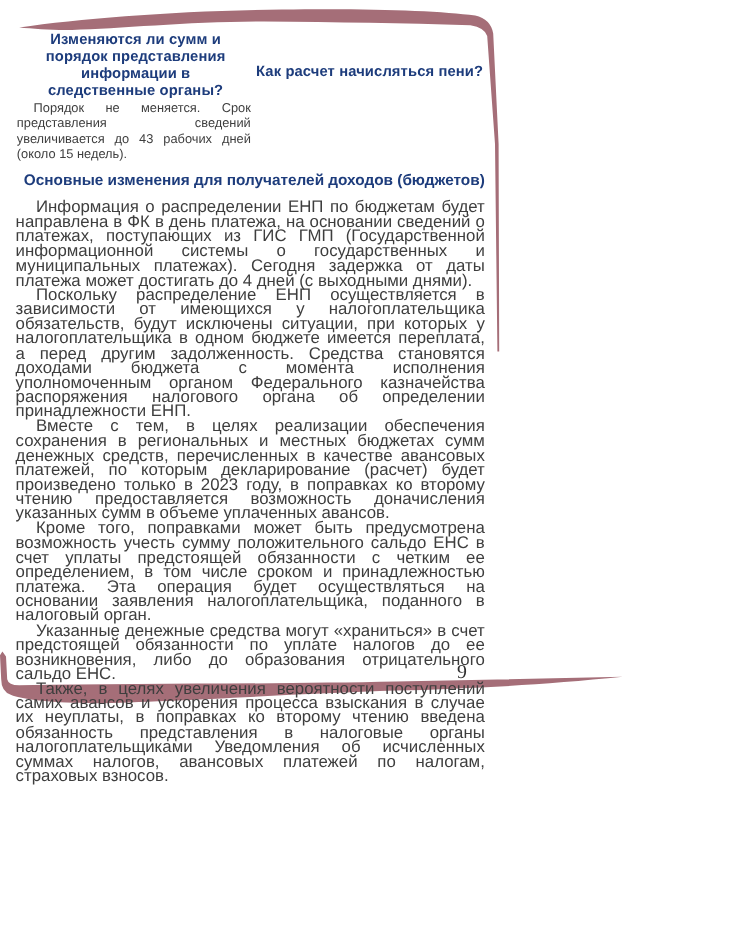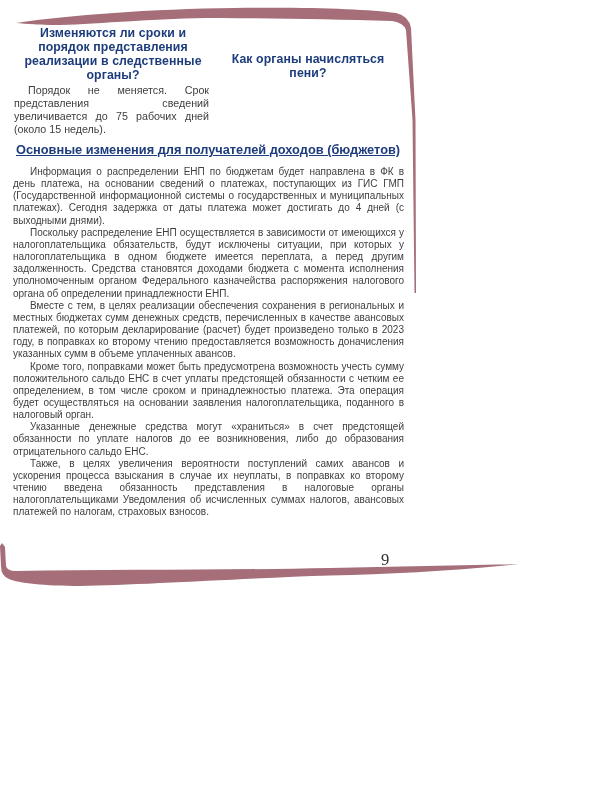--- a/index.html
+++ b/index.html
@@ -49,30 +49,29 @@
   .q-answer-left { left: 14px; top: 84px; width: 195px; }
   .q-answer-right { left: 212px; top: 84px; width: 191px; }
   .section-title {
     position: absolute;
     left: 12px; top: 142px; width: 392px;
     margin: 0;
     font-size: 12.8px;
     line-height: 15px;
     font-weight: bold;
     color: #1d3c7c;
-    text-align: center;
-    text-decoration: underline;
+    text-align: right;
   }
   .body-text {
     position: absolute;
     left: 13px; top: 166px; width: 391px;
   }
   .body-text p {
     margin: 0;
-    font-size: 10px;
+    font-size: 14px;
     line-height: 12.15px;
     color: #3e3e3e;
     text-align: justify;
     text-indent: 17px;
   }
   .page-number {
     position: absolute;
     left: 372px; top: 550px; width: 26px;
     font-family: "Liberation Serif", serif;
     font-size: 16.5px;
@@ -109,25 +108,25 @@
          C 120 569.5, 240 570, 330 568
          L 519 564
          C 450 571, 390 574, 330 575.5
          C 250 578, 140 585, 80 586
          C 45 586, 18 583, 9 579
          Q 1 576, 1 566
          L 0 546
          Z"></path>
   </svg>
 
-  <h2 class="q-heading q-heading-left">Изменяются ли сроки и порядок представления реализации в следственные органы?</h2>
+  <h2 class="q-heading q-heading-left">Изменяются ли сумм и порядок представления информации в следственные органы?</h2>
 
-  <p class="q-answer q-answer-left">Порядок не меняется. Срок представления сведений увеличивается до 75 рабочих дней (около 15 недель).</p>
+  <p class="q-answer q-answer-left">Порядок не меняется. Срок представления сведений увеличивается до 43 рабочих дней (около 15 недель).</p>
 
-  <h2 class="q-heading q-heading-right">Как органы начисляться пени?</h2>
+  <h2 class="q-heading q-heading-right">Как расчет начисляться пени?</h2>
 
 
   <h1 class="section-title">Основные изменения для получателей доходов (бюджетов)</h1>
 
   <div class="body-text">
     <p>Информация о распределении ЕНП по бюджетам будет направлена в ФК в день платежа, на основании сведений о платежах, поступающих из ГИС ГМП (Государственной информационной системы о государственных и муниципальных платежах). Сегодня задержка от даты платежа может достигать до 4 дней (с выходными днями).</p>
     <p>Поскольку распределение ЕНП осуществляется в зависимости от имеющихся у налогоплательщика обязательств, будут исключены ситуации, при которых у налогоплательщика в одном бюджете имеется переплата, а перед другим задолженность. Средства становятся доходами бюджета с момента исполнения уполномоченным органом Федерального казначейства распоряжения налогового органа об определении принадлежности ЕНП.</p>
     <p>Вместе с тем, в целях реализации обеспечения сохранения в региональных и местных бюджетах сумм денежных средств, перечисленных в качестве авансовых платежей, по которым декларирование (расчет) будет произведено только в 2023 году, в поправках ко второму чтению предоставляется возможность доначисления указанных сумм в объеме уплаченных авансов.</p>
     <p>Кроме того, поправками может быть предусмотрена возможность учесть сумму положительного сальдо ЕНС в счет уплаты предстоящей обязанности с четким ее определением, в том числе сроком и принадлежностью платежа. Эта операция будет осуществляться на основании заявления налогоплательщика, поданного в налоговый орган.</p>
     <p>Указанные денежные средства могут «храниться» в счет предстоящей обязанности по уплате налогов до ее возникновения, либо до образования отрицательного сальдо ЕНС.</p>

